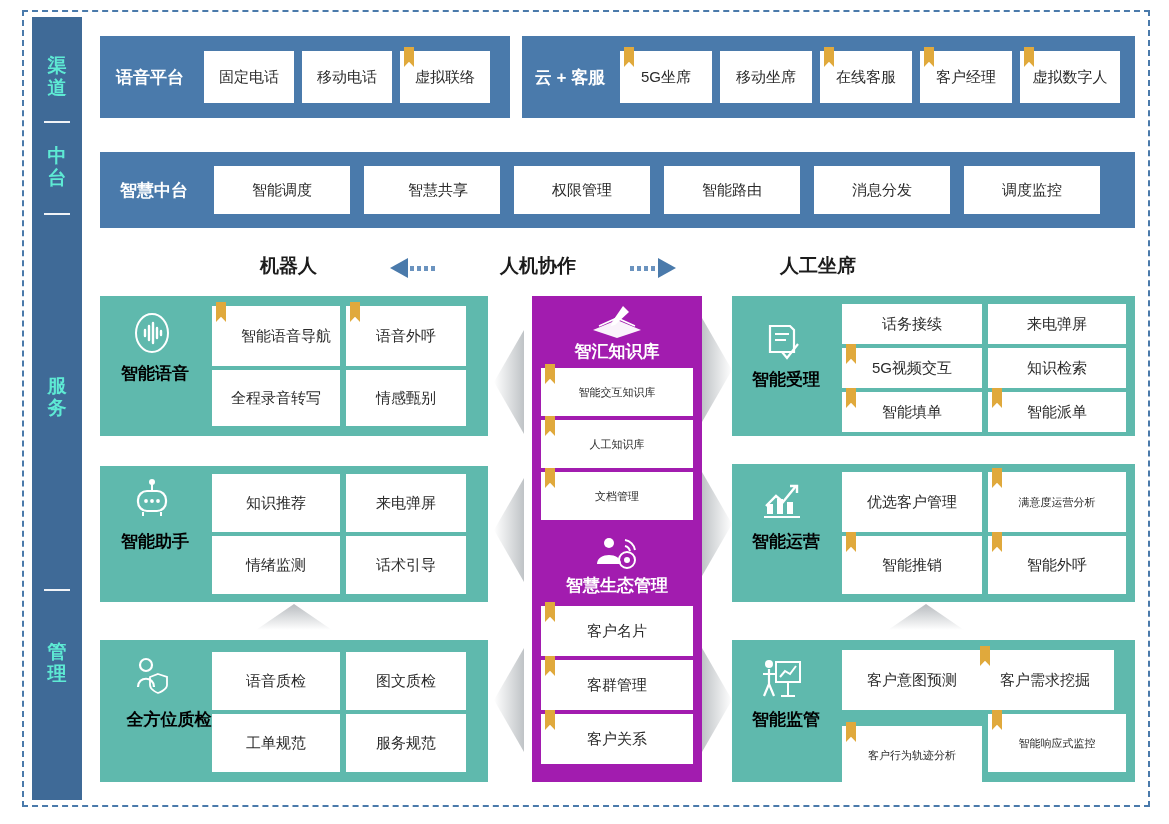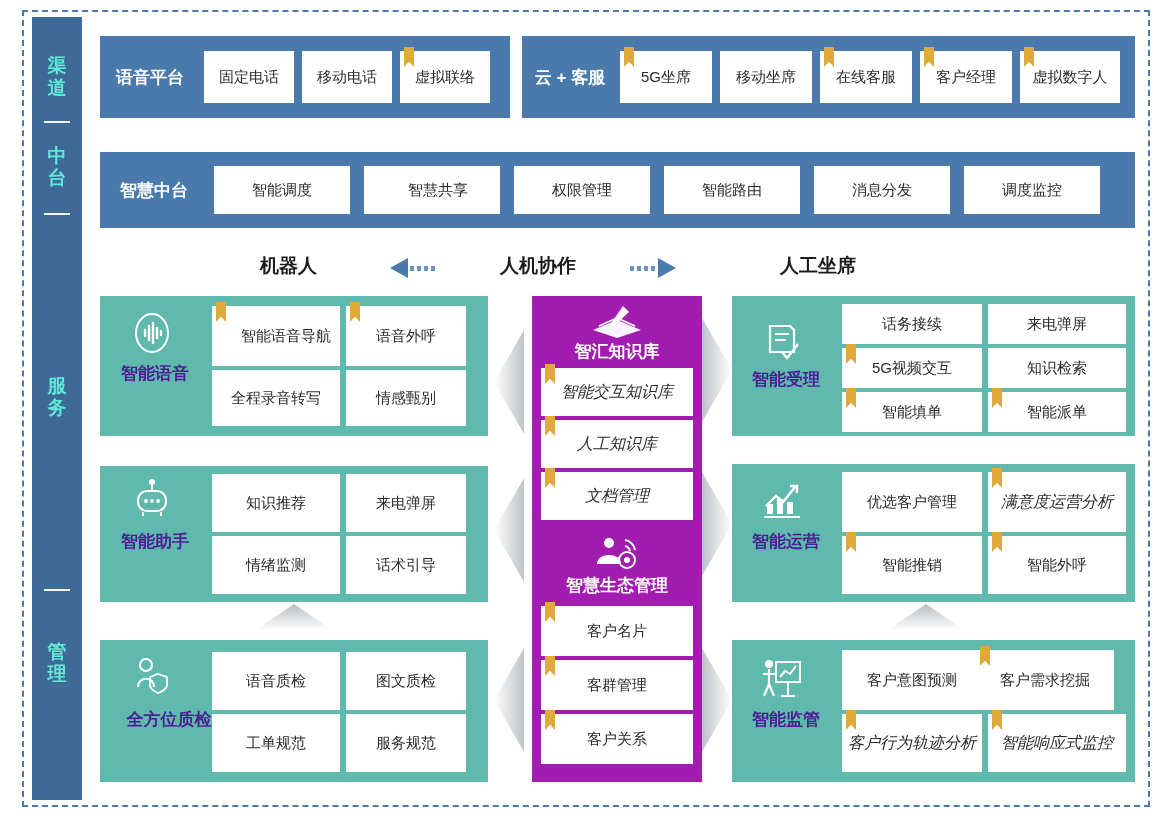--- a/index.html
+++ b/index.html
@@ -62,21 +62,21 @@
     position: relative;
     background: #ffffff;
     color: #2b2b2b;
     display: flex;
     align-items: center;
     justify-content: center;
     font-size: 15px;
     white-space: nowrap;
     overflow: visible;
   }
-  .card.sm { font-size: 16px; font-style: italic; }
+  .card.sm { font-size: 11px; }
   
   .tag::before {
     content: "";
     position: absolute;
     left: 4px; top: -4px;
     width: 10px; height: 20px;
     background: #E0A93C;
     clip-path: polygon(0 0, 100% 0, 100% 100%, 50% 74%, 0 100%);
   }
 
@@ -120,21 +120,21 @@
   .arrow-l .dashline { left: 20px; }
   .arrow-r .dashline { right: 20px; }
 
   
   .panel {
     position: absolute;
     background: #5FB9AD;
   }
   .panel-label {
     position: absolute;
-    color: #4c1d95;
+    color: #000000;
     font-weight: bold;
     font-size: 17px;
     white-space: nowrap;
     text-align: center;
   }
   .panel-icon {
     position: absolute;
     color: #ffffff;
   }
 
@@ -444,21 +444,21 @@
         <line x1="21" y1="40" x2="35" y2="40" stroke="#fff" stroke-width="2"></line>
       </svg>
   </div>
   <div class="panel-label" style="left:-4px;top:68px;width:116px;">智能监管</div>
   <div class="card" style="position:absolute;left:110px;top:10px;width:140px;height:60px;">
       <span>客户意图预测</span>
     </div>
   <div class="card tag" style="position:absolute;left:244px;top:10px;width:138px;height:60px;">
       <span>客户需求挖掘</span>
     </div>
-  <div class="card tag sm" style="position:absolute;left:110px;top:74px;width:140px;height:58px;">
+  <div class="card tag sm" style="position:absolute;left:110px;top:86px;width:140px;height:58px;">
       <span>客户行为轨迹分析</span>
     </div>
   <div class="card tag sm" style="position:absolute;left:256px;top:74px;width:138px;height:58px;">
       <span>智能响应式监控</span>
     </div>
 </div>
 
 <div class="chev-left" style="left:494px;top:330px;"></div>
 <div class="chev-left" style="left:494px;top:478px;"></div>
 <div class="chev-left" style="left:494px;top:648px;"></div>

